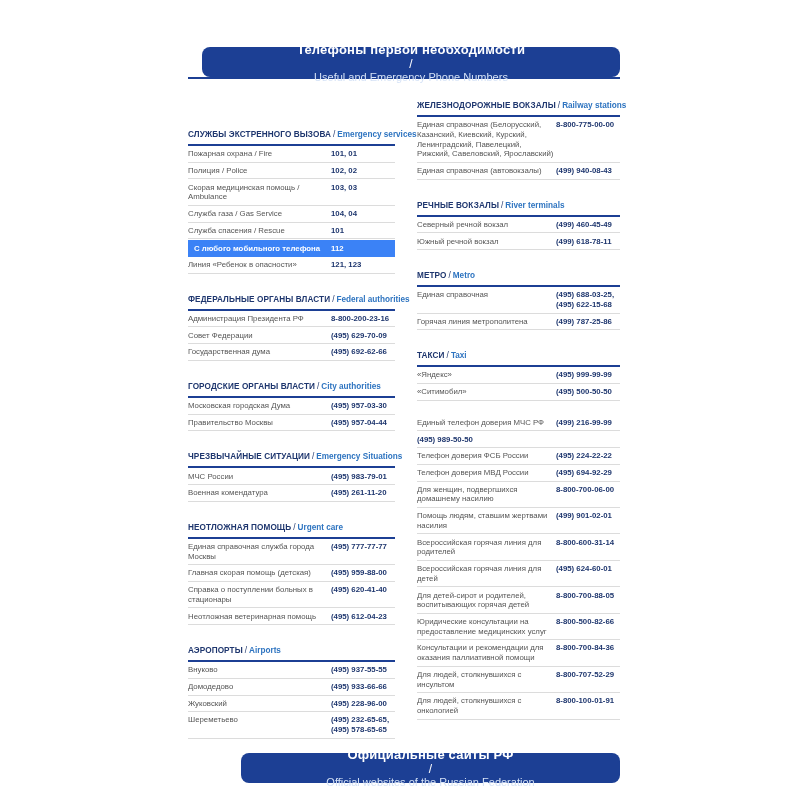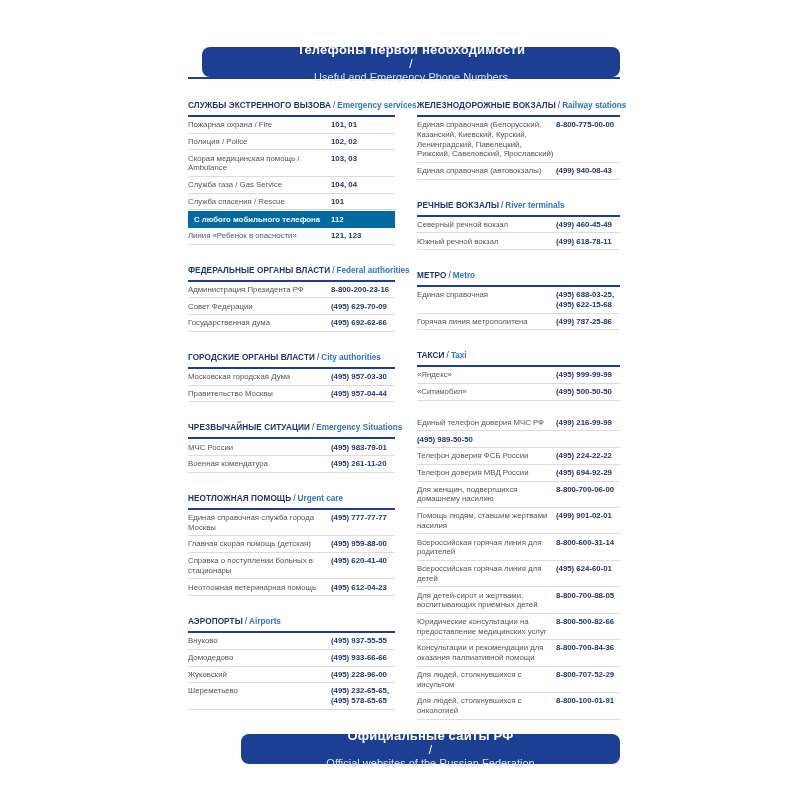--- a/index.html
+++ b/index.html
@@ -17,32 +17,32 @@
     display:flex;align-items:center;justify-content:center;white-space:nowrap;flex-direction:column;
   }
   .bar .ru{color:#ffffff;font-weight:bold;font-size:13px;letter-spacing:.2px;}
   .bar .sep{color:#ffffff;font-size:12px;margin:0 5px;}
   .bar .en{color:#d5e2f6;font-size:11px;}
   .bar.first{margin-left:14px;}
   .bar.second{margin-left:53px;}
 
   
   .cols{display:flex;margin-top:17px;}
-  .col.left{width:207px;margin-right:22px;}
+  .col.left{width:207px;margin-right:22px;margin-top:29px;}
   .col.right{width:203px;}
   .phone-section{margin-top:14px;}
   .phone-section:first-child{margin-top:0;}
   .sec-head{padding-bottom:3px;border-bottom:2px solid #1c3f94;white-space:nowrap;}
   .sec-head .t-ru{font-weight:bold;font-size:8.2px;color:#1e366e;letter-spacing:.1px;}
   .sec-head .t-sep{font-size:8.2px;color:#1e366e;margin:0 2px;}
   .sec-head .t-en{font-weight:bold;font-size:8.2px;color:#2e74c0;}
   .prow{display:flex;align-items:flex-start;padding:3.2px 0 2.8px 0;border-bottom:1px solid #dcdcdc;}
   .prow .lbl{flex:1;font-size:7.8px;line-height:1.25;color:#555555;padding-right:0;}
   .prow .num{width:64px;flex:none;font-size:7.8px;line-height:1.25;font-weight:bold;color:#1e366e;white-space:pre-line;}
-  .prow.hl{background:#0369a1;border-bottom:none;padding:3.6px 0 3.4px 0;margin-top:1px;}
+  .prow.hl{background:#3b82f6;border-bottom:none;padding:3.6px 0 3.4px 0;margin-top:1px;}
   .prow.hl .lbl{color:#ffffff;font-weight:bold;padding-left:6px;}
   .prow.hl .num{color:#ffffff;}
   .sites-bar{margin-top:14px;}
 </style>
 </head>
 <body>
 
 <div class="page">
 
   <div class="bar-wrap">
@@ -236,21 +236,21 @@
           </div>
           <div class="prow">
             <span class="lbl">Всероссийская горячая линия для родителей</span>
             <span class="num">8-800-600-31-14</span>
           </div>
           <div class="prow">
             <span class="lbl">Всероссийская горячая линия для детей</span>
             <span class="num">(495) 624-60-01</span>
           </div>
           <div class="prow">
-            <span class="lbl">Для детей-сирот и жертвами, воспитывающих приемных детей</span>
+            <span class="lbl">Для детей-сирот и родителей, воспитывающих горячая детей</span>
             <span class="num">8-800-700-88-05</span>
           </div>
           <div class="prow">
             <span class="lbl">Юридические консультации на предоставление медицинских услуг</span>
             <span class="num">8-800-500-82-66</span>
           </div>
           <div class="prow">
             <span class="lbl">Консультации и рекомендации для оказания паллиативной помощи</span>
             <span class="num">8-800-700-84-36</span>
           </div>

